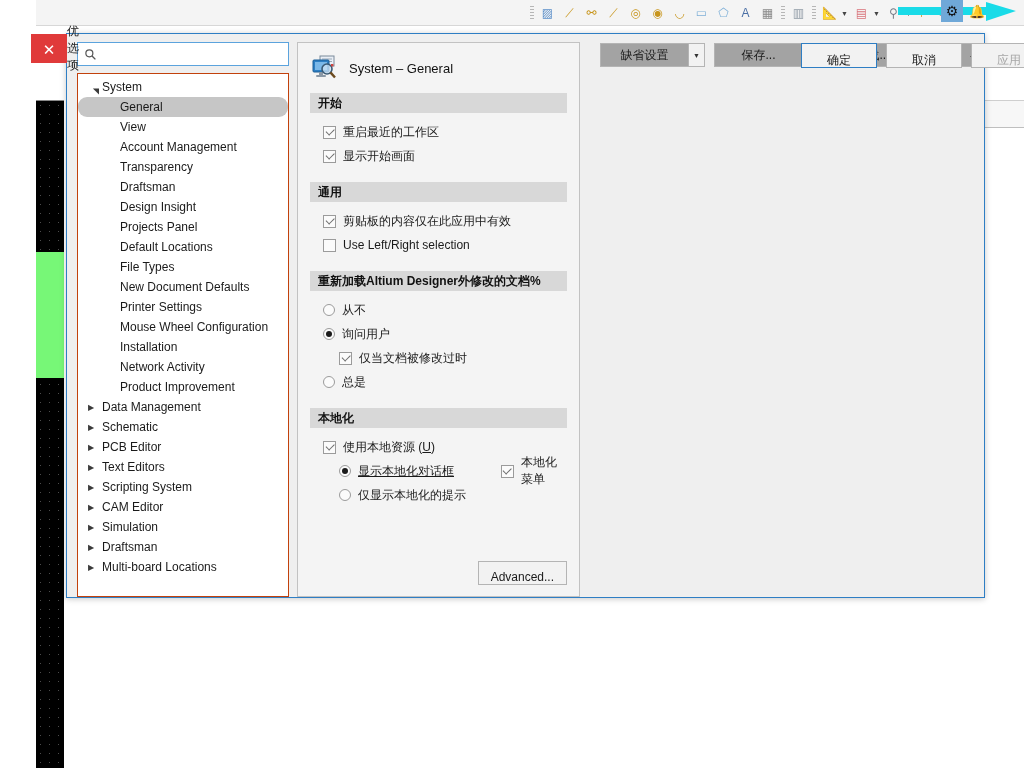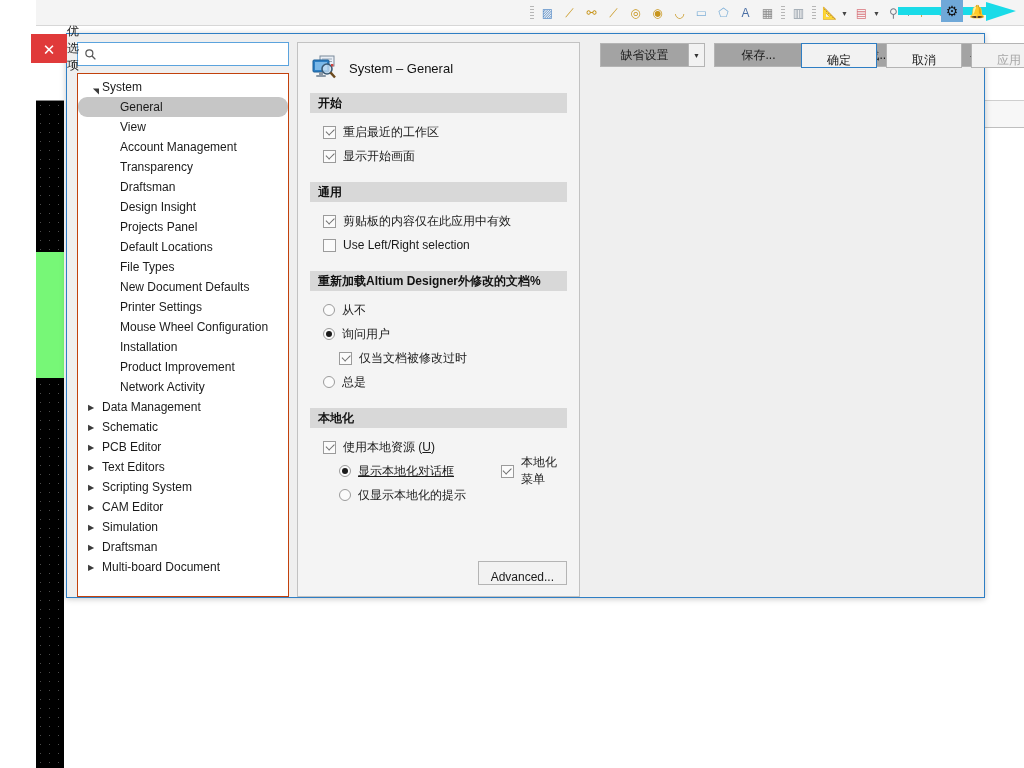--- a/index.html
+++ b/index.html
@@ -292,25 +292,25 @@
           <div class="tree-row child">
             <span>Printer Settings</span>
           </div>
           <div class="tree-row child">
             <span>Mouse Wheel Configuration</span>
           </div>
           <div class="tree-row child">
             <span>Installation</span>
           </div>
           <div class="tree-row child">
+            <span>Network Activity</span>
+          </div>
+          <div class="tree-row child">
             <span>Product Improvement</span>
           </div>
-          <div class="tree-row child">
-            <span>Network Activity</span>
-          </div>
           <div class="tree-row root">
             <span class="tw">▶</span>
             <span>Data Management</span>
           </div>
           <div class="tree-row root">
             <span class="tw">▶</span>
             <span>Schematic</span>
           </div>
           <div class="tree-row root">
             <span class="tw">▶</span>
@@ -331,21 +331,21 @@
           <div class="tree-row root">
             <span class="tw">▶</span>
             <span>Simulation</span>
           </div>
           <div class="tree-row root">
             <span class="tw">▶</span>
             <span>Draftsman</span>
           </div>
           <div class="tree-row root">
             <span class="tw">▶</span>
-            <span>Multi-board Document</span>
+            <span>Multi-board Locations</span>
           </div>
         </div>
     </div>
 
     <div id="right-col">
       <div id="page-head">
         <svg width="26" height="26" viewBox="0 0 26 26">
           <rect x="8" y="1" width="14" height="10" fill="#e9eef5" stroke="#7a8a9a" stroke-width="1"></rect>
           <line x1="10" y1="4" x2="20" y2="4" stroke="#9aa8b6" stroke-width="1"></line>
           <line x1="10" y1="6.5" x2="20" y2="6.5" stroke="#9aa8b6" stroke-width="1"></line>

